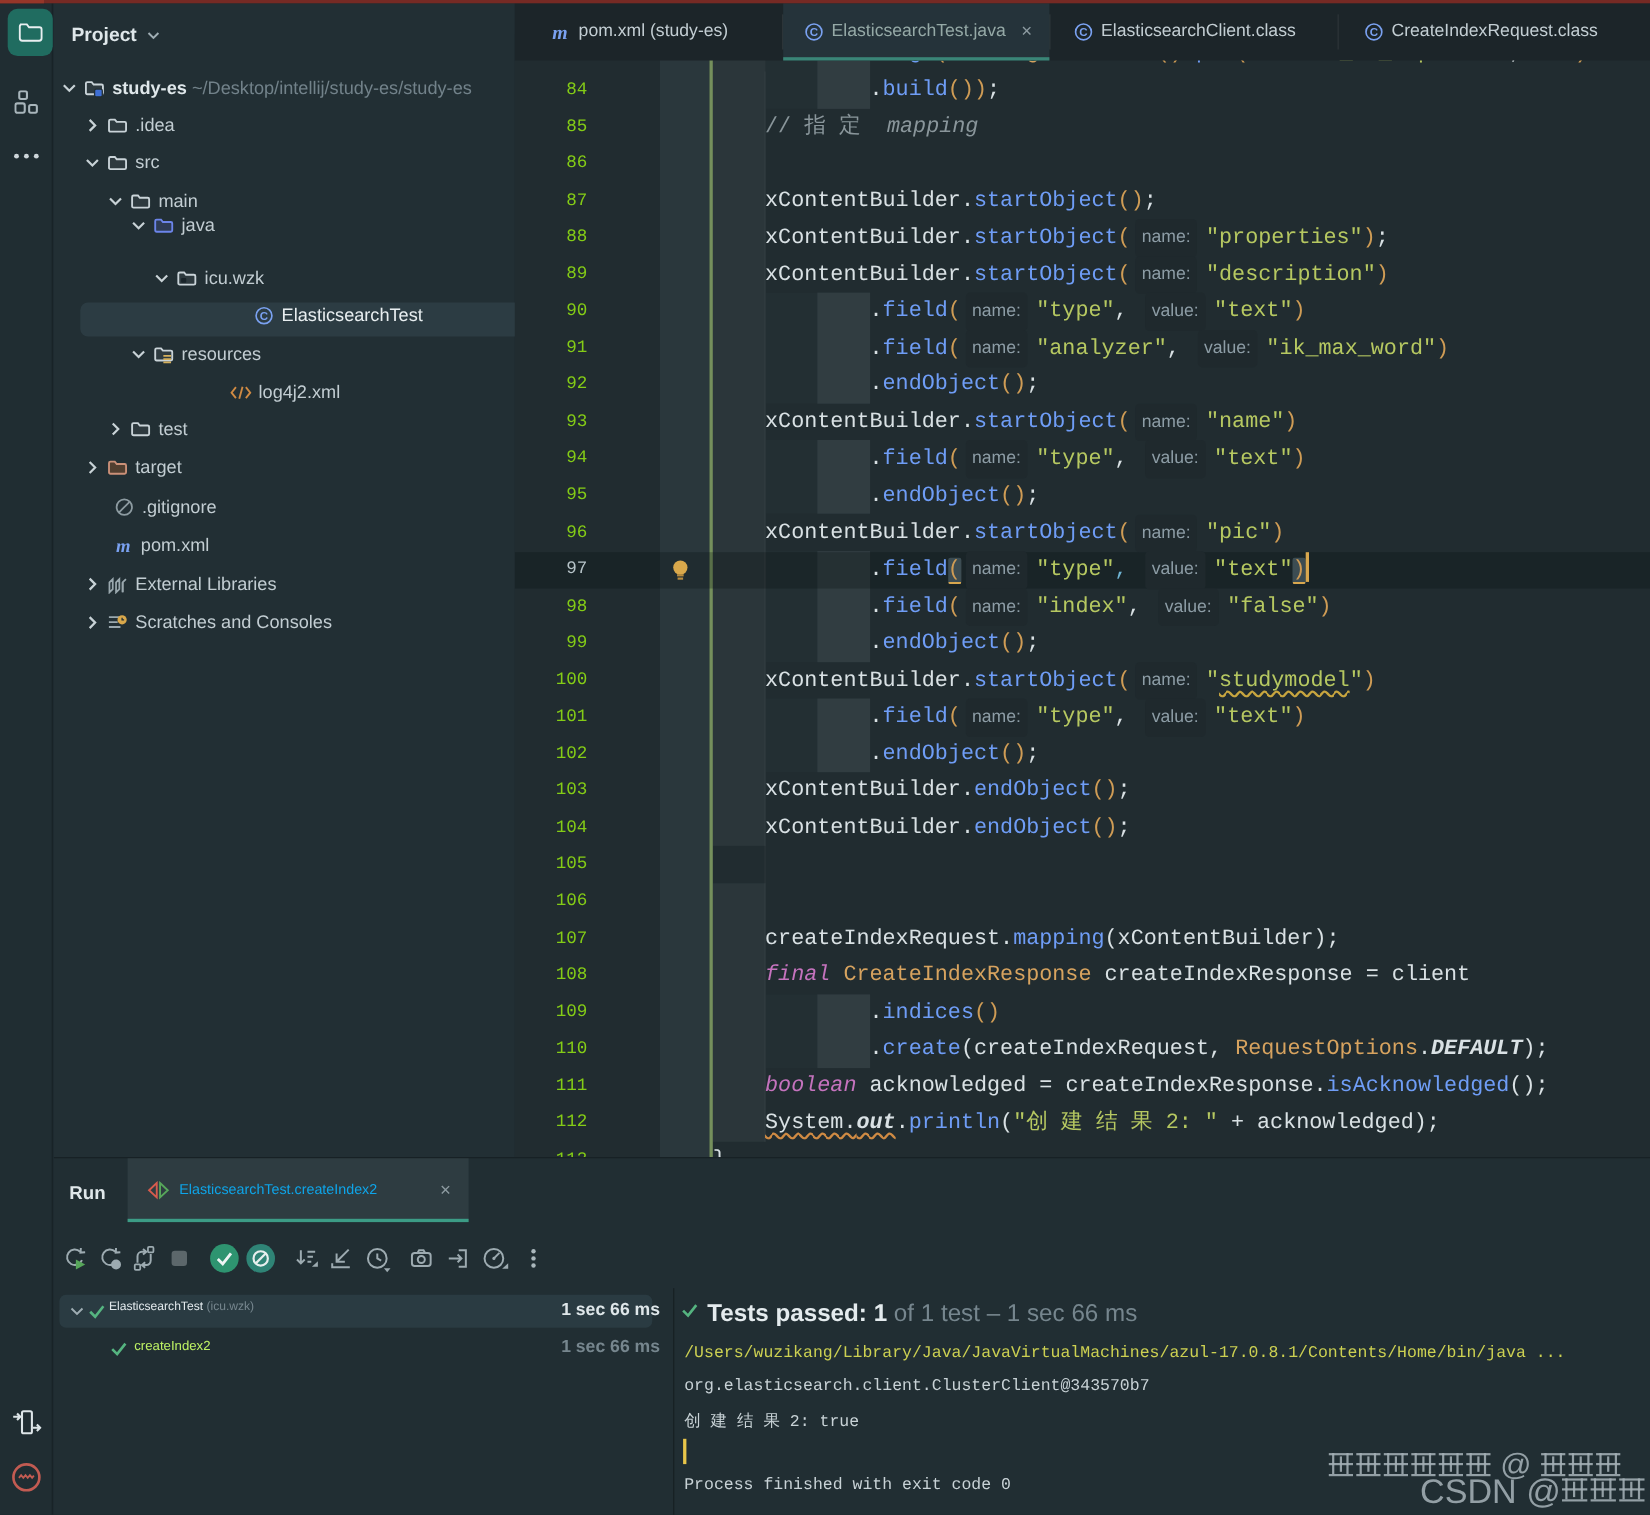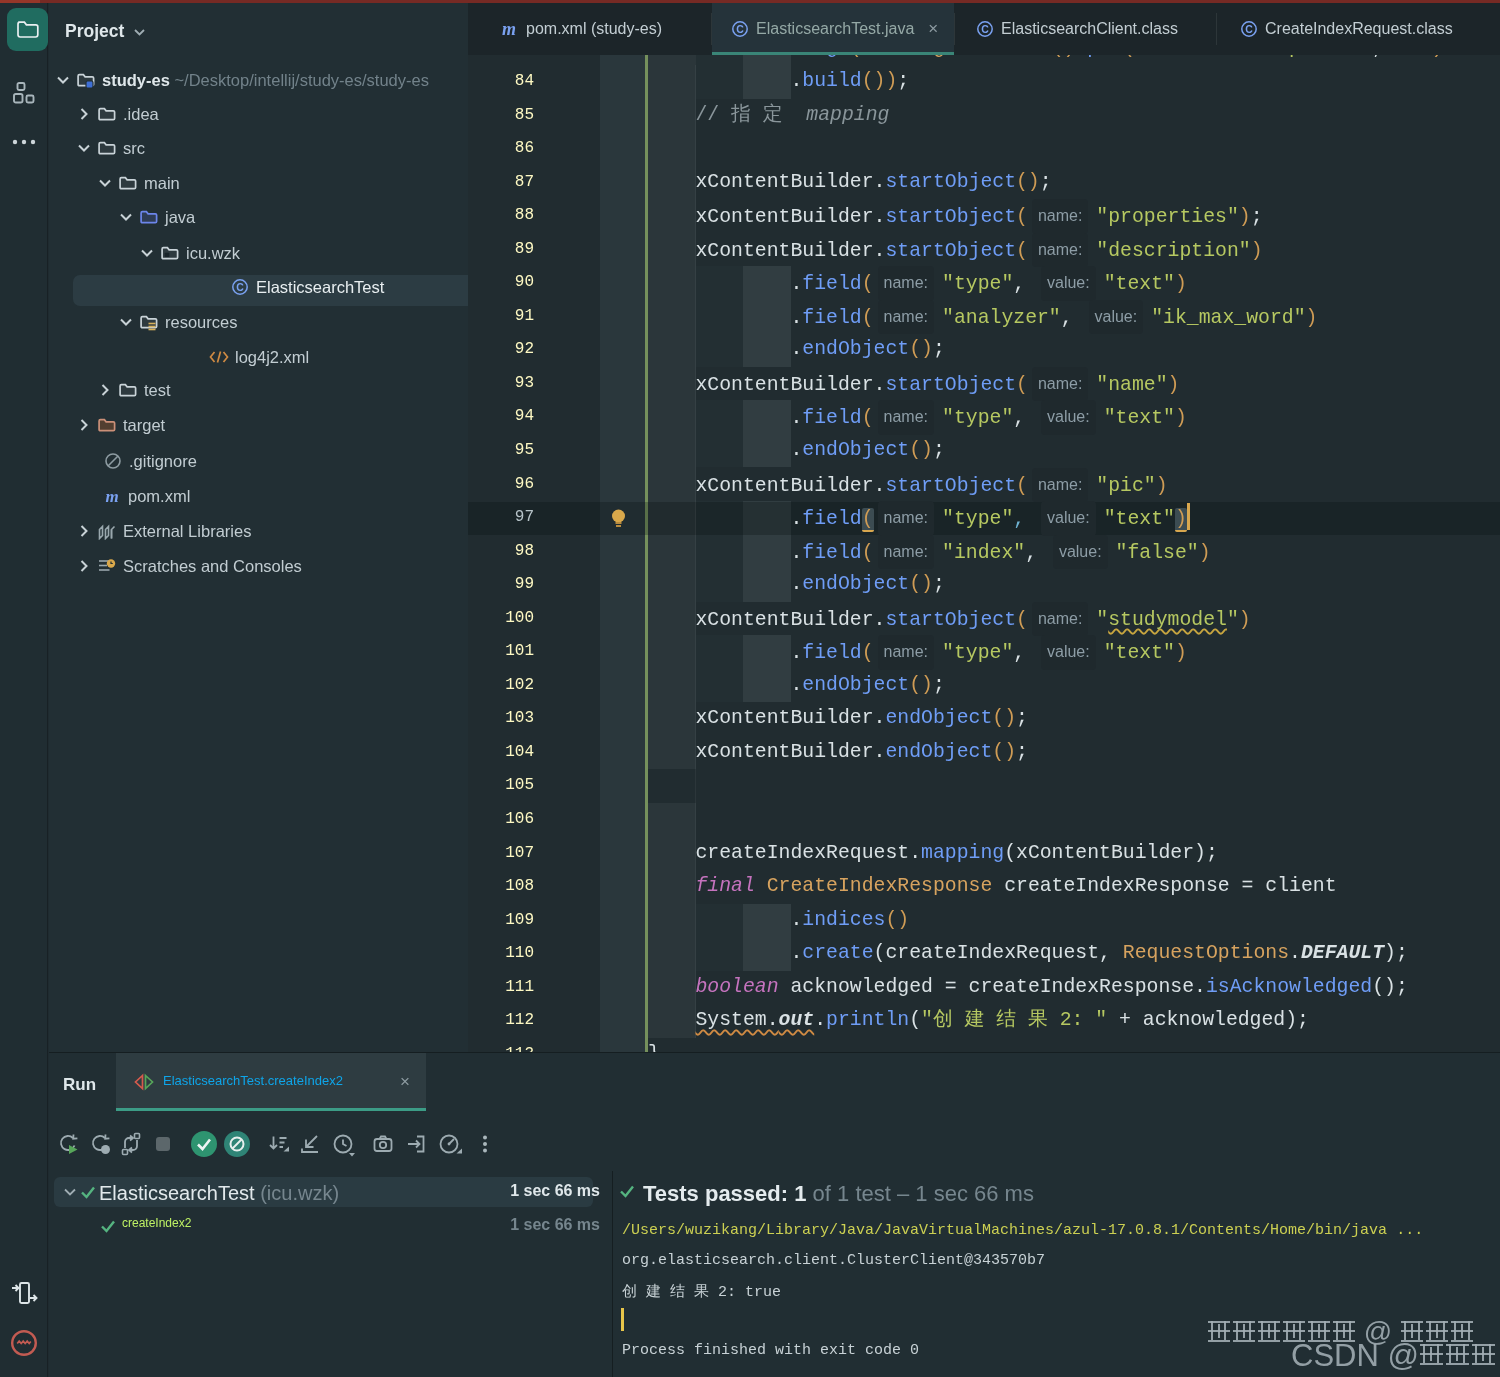--- a/index.html
+++ b/index.html
@@ -27,21 +27,21 @@
 
 #editor{position:absolute;left:468px;top:31px;width:1032px;height:1021px;background:#212c30;overflow:hidden}
 
 #gstrip{position:absolute;left:132px;top:0;width:45px;height:1021px;background:#2a373c}
 #vcsline{position:absolute;left:177px;top:0;width:2.5px;height:1021px;background:#75905c}
 .iblk{position:absolute;width:47.55px}
 .ib1{background:rgba(214,235,240,.055)}
 .ib2{background:rgba(214,235,240,.015)}
 .ib3{background:rgba(214,235,240,.09)}
 #caretline{position:absolute;left:0;top:470.5px;width:1032px;height:33.5px;background:rgba(5,10,12,.25)}
-.num{position:absolute;left:0;width:66px;text-align:right;font-family:"Liberation Mono",monospace;font-size:16px;color:#fef9c3;line-height:33.54px}
+.num{position:absolute;left:0;width:66px;text-align:right;font-family:"Liberation Mono",monospace;font-size:16px;color:#84cc16;line-height:33.54px}
 .cl{position:absolute;left:180px;white-space:pre;font-family:"Liberation Mono",monospace;font-size:19.8px;line-height:33.54px;color:#d9e1e4;font-variant-ligatures:none}
 .cls{color:#d7a35f}
 .mtd{color:#6f9df6}
 .mti{color:#6f9df6;font-style:italic}
 .kw{color:#c573be;font-style:italic}
 .str{color:#b6c861}
 .cmt{color:#8a969b}
 .cmi{color:#8a969b;font-style:italic}
 .pr{color:#cf9c55}
 .cst{font-weight:bold;font-style:italic}
@@ -118,21 +118,21 @@
     <div class="trow" style="left:27px;top:130px"><svg width="16" height="16" viewBox="0 0 16 16">
           <polyline points="3,5.5 8,10.5 13,5.5" fill="none" stroke="#c8d2d6" stroke-width="2"></polyline>
         </svg><span style="width:5px"></span><svg width="19" height="18" viewBox="0 0 18 18">
           <path d="M1.6 5 q0-1.3 1.3-1.3 h4 l1.7 2.1 h7.2 q1.3 0 1.3 1.3 v6.3 q0 1.3 -1.3 1.3 h-12.9 q-1.3 0 -1.3 -1.3z" fill="#2e3a3f" stroke="#c9d3d8" stroke-width="1.7"></path>
         </svg><span style="width:7px"></span><span>src</span></div>
     <div class="trow" style="left:48px;top:165px"><svg width="16" height="16" viewBox="0 0 16 16">
           <polyline points="3,5.5 8,10.5 13,5.5" fill="none" stroke="#c8d2d6" stroke-width="2"></polyline>
         </svg><span style="width:5px"></span><svg width="19" height="18" viewBox="0 0 18 18">
           <path d="M1.6 5 q0-1.3 1.3-1.3 h4 l1.7 2.1 h7.2 q1.3 0 1.3 1.3 v6.3 q0 1.3 -1.3 1.3 h-12.9 q-1.3 0 -1.3 -1.3z" fill="#2e3a3f" stroke="#c9d3d8" stroke-width="1.7"></path>
         </svg><span style="width:7px"></span><span>main</span></div>
-    <div class="trow" style="left:69px;top:199px"><svg width="16" height="16" viewBox="0 0 16 16">
+    <div class="trow" style="left:69px;top:187px"><svg width="16" height="16" viewBox="0 0 16 16">
           <polyline points="3,5.5 8,10.5 13,5.5" fill="none" stroke="#c8d2d6" stroke-width="2"></polyline>
         </svg><span style="width:5px"></span><svg width="19" height="18" viewBox="0 0 18 18">
           <path d="M1.6 5 q0-1.3 1.3-1.3 h4 l1.7 2.1 h7.2 q1.3 0 1.3 1.3 v6.3 q0 1.3 -1.3 1.3 h-12.9 q-1.3 0 -1.3 -1.3z" fill="#2e3c55" stroke="#6c85ea" stroke-width="1.7"></path>
         </svg><span style="width:7px"></span><span>java</span></div>
     <div class="trow" style="left:90px;top:235px"><svg width="16" height="16" viewBox="0 0 16 16">
           <polyline points="3,5.5 8,10.5 13,5.5" fill="none" stroke="#c8d2d6" stroke-width="2"></polyline>
         </svg><span style="width:5px"></span><svg width="19" height="18" viewBox="0 0 18 18">
           <path d="M1.6 5 q0-1.3 1.3-1.3 h4 l1.7 2.1 h7.2 q1.3 0 1.3 1.3 v6.3 q0 1.3 -1.3 1.3 h-12.9 q-1.3 0 -1.3 -1.3z" fill="#2e3a3f" stroke="#c9d3d8" stroke-width="1.7"></path>
           <rect x="4.2" y="8.8" width="4.6" height="4.2" rx="0.8" fill="#19242a"></rect>
         </svg><span style="width:7px"></span><span>icu.wzk</span></div>
@@ -400,21 +400,21 @@
           </g>
         </svg>
     </g>
     <div style="position:absolute;left:5px;top:124px;width:539px;height:30px;border-radius:6px;background:#2a3b42"></div>
     <svg class="abs" style="left:13px;top:131px" width="16" height="16" viewBox="0 0 16 16">
         <polyline points="3,5.5 8,10.5 13,5.5" fill="none" stroke="#9fadb3" stroke-width="1.8"></polyline>
       </svg>
     <svg class="abs" style="left:29px;top:129px" width="20" height="20" viewBox="0 0 20 20">
         <polyline points="4,10.5 8.5,15 16,5.5" fill="none" stroke="#55b480" stroke-width="2.4"></polyline>
       </svg>
-    <div style="position:absolute;left:50px;top:129px;font-size:20px;color:#e2e9ec">ElasticsearchTest <span style="color:#76868e">(icu.wzk)</span></div>
+    <div style="position:absolute;left:50px;top:129px;font-size:11px;color:#e2e9ec">ElasticsearchTest <span style="color:#76868e">(icu.wzk)</span></div>
     <div style="position:absolute;left:420px;top:129px;width:131px;text-align:right;font-size:16px;font-weight:bold;color:#dfe7ea">1 sec 66 ms</div>
     <svg class="abs" style="left:49px;top:163px" width="20" height="20" viewBox="0 0 20 20">
         <polyline points="4,10.5 8.5,15 16,5.5" fill="none" stroke="#55b480" stroke-width="2.4"></polyline>
       </svg>
     <div style="position:absolute;left:73px;top:163px;font-size:12px;color:#bef264">createIndex2</div>
     <div style="position:absolute;left:420px;top:163px;width:131px;text-align:right;font-size:16px;font-weight:bold;color:#76868e">1 sec 66 ms</div>
     <div id="rundivider"></div>
     <svg class="abs" style="left:568px;top:128px" width="20" height="20" viewBox="0 0 20 20">
         <polyline points="4,10.5 8.5,15 16,5.5" fill="none" stroke="#55b480" stroke-width="2.4"></polyline>
       </svg>

